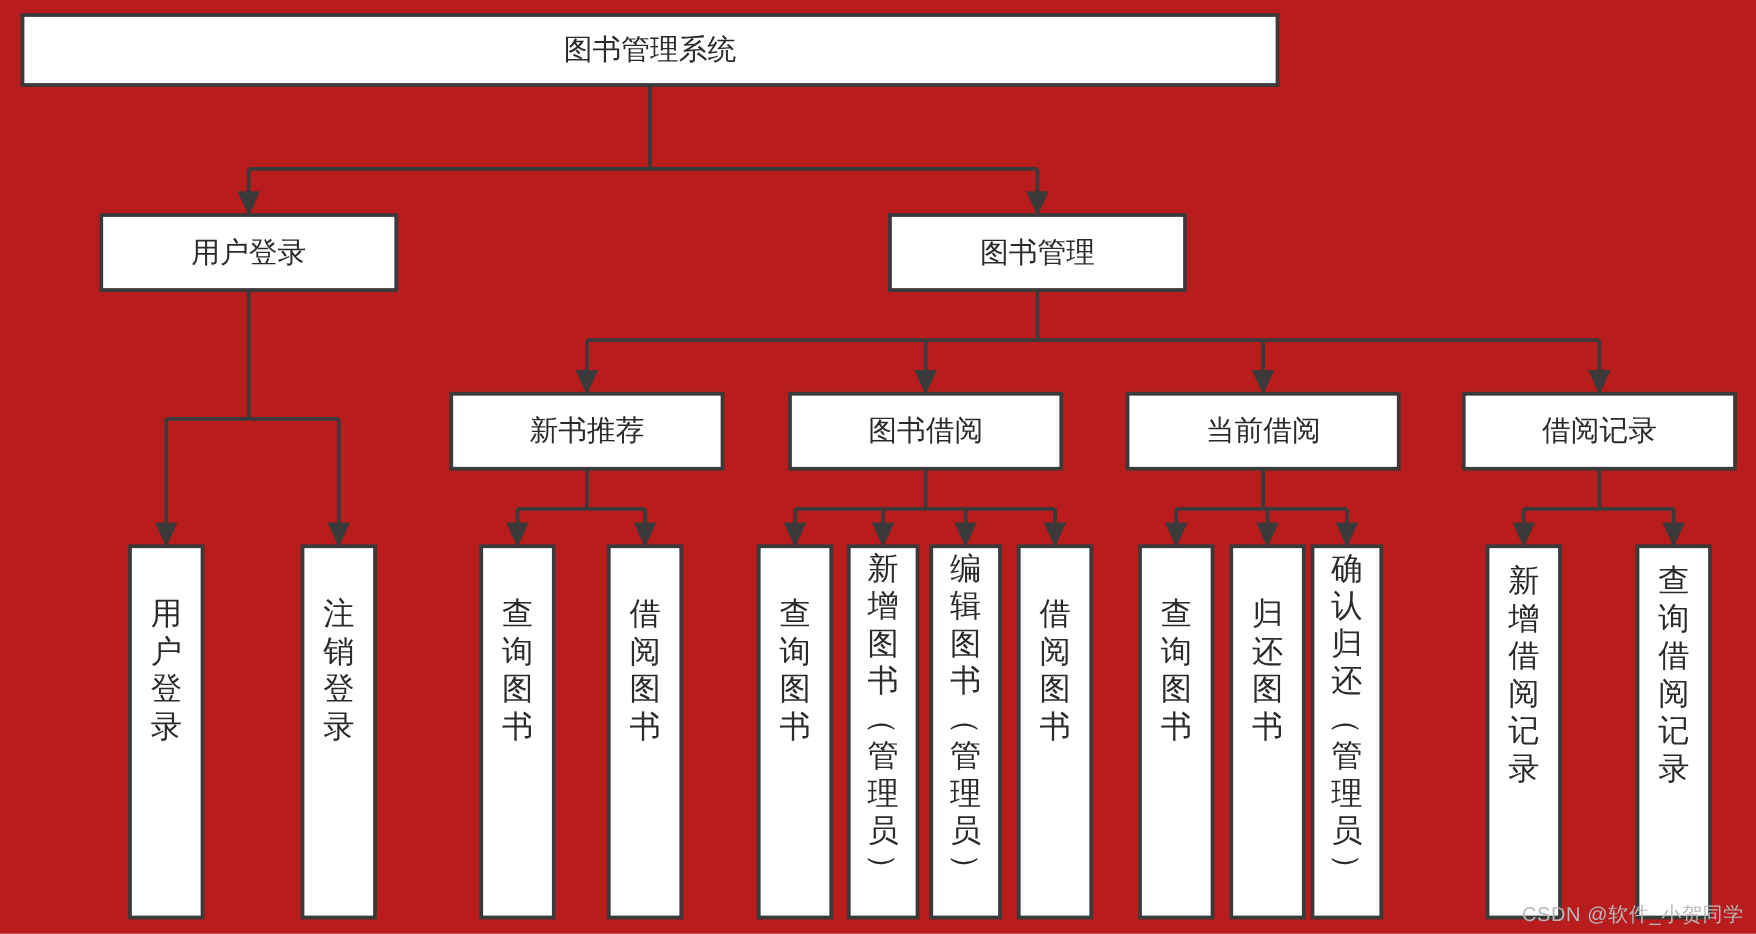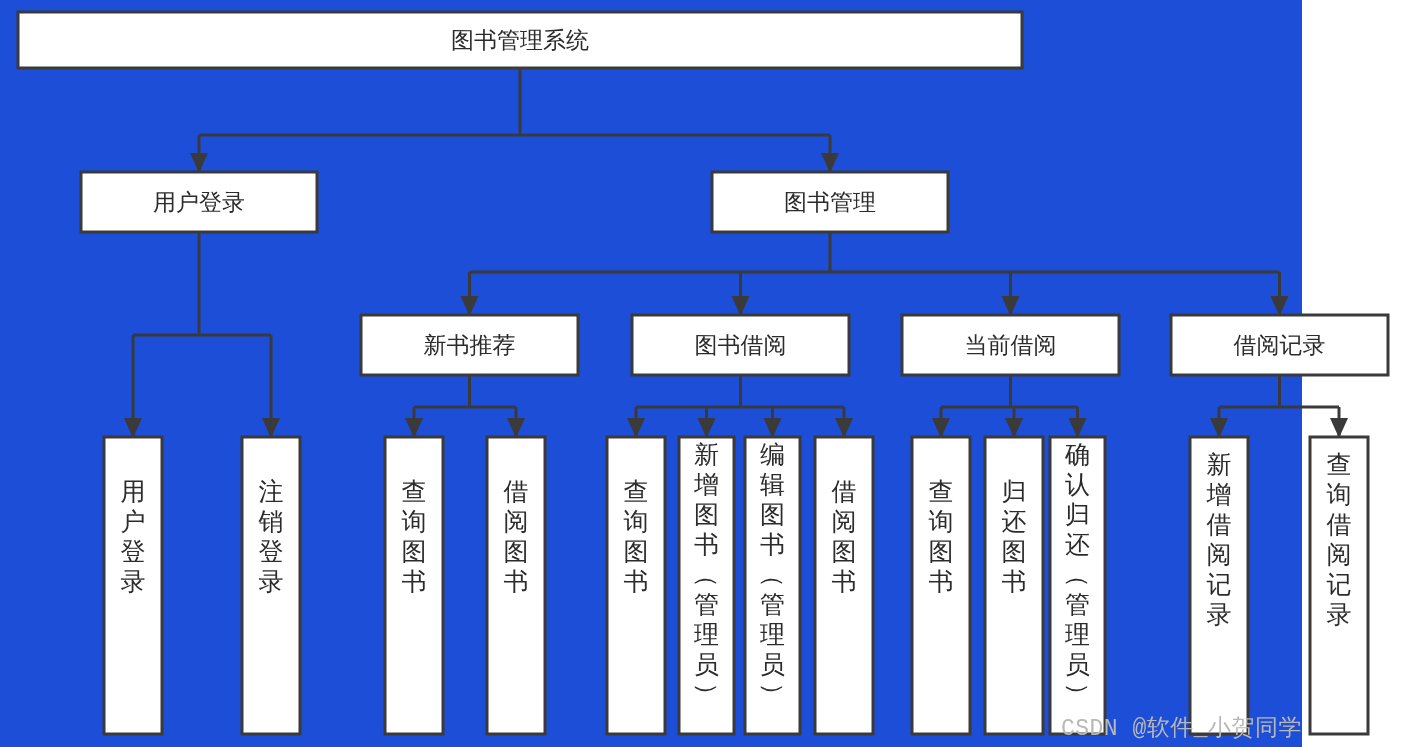--- a/index.html
+++ b/index.html
@@ -8,23 +8,23 @@
     background: #ffffff;
   }
   body {
     width: 1405px;
     height: 747px;
     font-family: "DejaVu Sans", "Liberation Sans", sans-serif;
     overflow: hidden;
   }
   #diagram-root {
     position: relative;
-    width: 1302px;
+    width: 1405px;
     height: 747px;
-    background: #1d4ed8;
+    background: #b91c1c;
   }
   svg#tree-svg {
     position: absolute;
     left: 0;
     top: 0;
     width: 1405px;
     height: 747px;
     display: block;
   }
   .node-box {
@@ -50,24 +50,24 @@
     stroke-width: 3;
     fill: none;
     stroke-linecap: butt;
   }
   .arrow-head {
     fill: #3a3a3a;
     stroke: none;
   }
   .watermark {
     position: absolute;
-    right: 0;
+    right: 10px;
     bottom: 4px;
-    font-family: Liberation Mono, monospace;
-    font-size: 23px;
+    font-family: Liberation Sans, sans-serif;
+    font-size: 16px;
     color: #b8b8b8;
     letter-spacing: 0.5px;
     white-space: nowrap;
     user-select: none;
   }
 </style>
 </head>
 <body>
 
 <div id="diagram-root">

